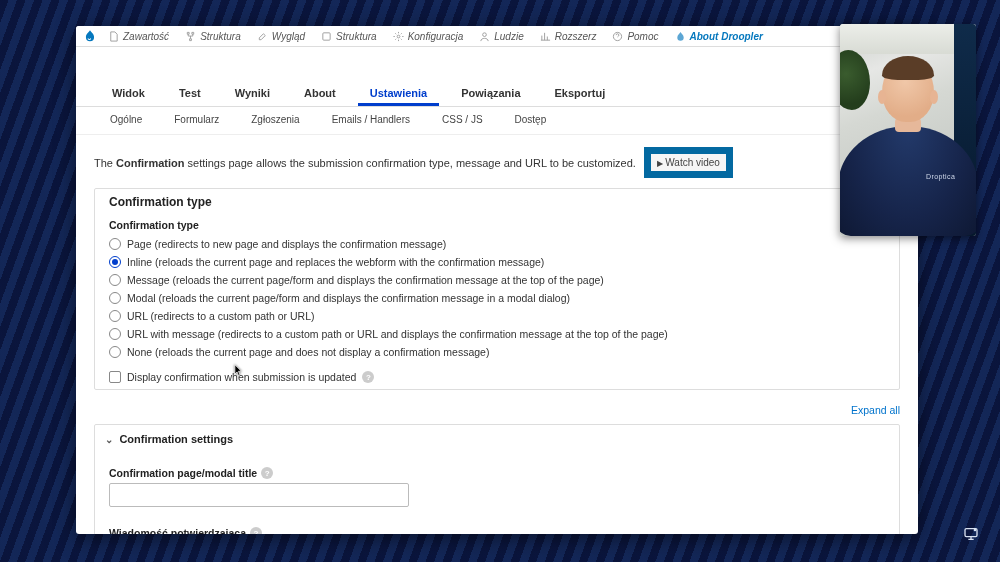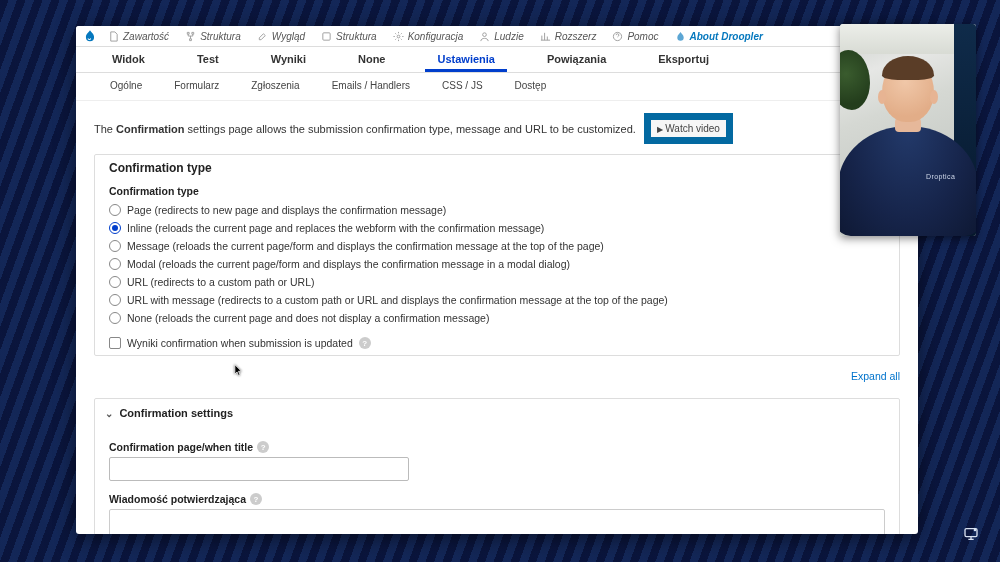--- a/index.html
+++ b/index.html
@@ -55,24 +55,25 @@
     cursor: pointer;
     font-style: italic;
   }
   .admin-toolbar .tb-icon { width: 11px; height: 11px; opacity: 0.65; }
   .admin-toolbar .about { color: #0678be; font-weight: 600; }
 
   
   .primary-tabs {
     height: 26px;
     display: flex;
-    gap: 28px;
+    gap: 10px;
     padding: 0 24px;
     border-bottom: 1px solid #ddd;
     font-size: 11px;
+    margin-top: 34px;
   }
   .primary-tabs .tab {
     padding: 6px 12px;
     color: #333;
     cursor: pointer;
     font-weight: 600;
   }
   .primary-tabs .tab.active {
     color: #003ecc;
     border-bottom: 3px solid #003ecc;
@@ -195,21 +196,21 @@
     width: 12px; height: 12px;
     border: 1.5px solid #888;
     border-radius: 2px;
     flex-shrink: 0;
   }
 
   .expand-all {
     text-align: right;
     font-size: 10.5px;
     color: #0073cc;
-    margin: 2px 0 16px;
+    margin: 2px 0 8px;
   }
   .expand-all span { cursor: pointer; }
 
   .details-panel {
     border: 1px solid #ddd;
     border-radius: 2px;
     margin-bottom: 12px;
   }
   .details-header {
     font-size: 11px;
@@ -444,21 +445,21 @@
           <path d="M12 2c-2 4-7 6-7 12a7 7 0 0 0 14 0c0-6-5-8-7-12z"></path>
         </svg>
       <span>About Droopler</span>
     </div>
   </div>
 
   <div class="primary-tabs">
     <div class="tab">Widok</div>
     <div class="tab">Test</div>
     <div class="tab">Wyniki</div>
-    <div class="tab">None</div>
+    <div class="tab">About</div>
     <div class="tab active">Ustawienia</div>
     <div class="tab">Powiązania</div>
     <div class="tab">Eksportuj</div>
   </div>
 
   <div class="secondary-tabs">
     <div class="tab">Ogólne</div>
     <div class="tab">Formularz</div>
     <div class="tab">Zgłoszenia</div>
     <div class="tab">Emails / Handlers</div>
@@ -505,43 +506,43 @@
         <span class="radio"></span>
         <span>URL with message (redirects to a custom path or URL and displays the confirmation message at the top of the page)</span>
       </label>
       <label class="radio-row">
         <span class="radio"></span>
         <span>None (reloads the current page and does not display a confirmation message)</span>
       </label>
 
       <label class="checkbox-row">
         <span class="checkbox"></span>
-        <span>Wyniki confirmation when submission is updated</span>
+        <span>Display confirmation when submission is updated</span>
         <span class="help-q">?</span>
       </label>
     </div>
 
     <div class="expand-all">
       <span>Expand all</span>
     </div>
 
     <div class="details-panel">
       <div class="details-header">
         <span class="chev">⌄</span>
         <span>Confirmation settings</span>
       </div>
       <div class="details-body">
 
         <div class="field-label">
-          <span>Confirmation page/when title</span>
+          <span>Confirmation page/modal title</span>
           <span class="help-q">?</span>
         </div>
         <input class="text-input" type="text" value="" style="">
 
-        <div class="field-label" style="margin-top:12px">
+        <div class="field-label" style="margin-top:20px">
           <span>Wiadomość potwierdzająca</span>
           <span class="help-q">?</span>
         </div>
 
         <div class="editor">
           <div class="editor-toolbar">
             <select class="ed-select">
               <option>Akapit</option>
             </select>
             <span class="sep-v"></span>

